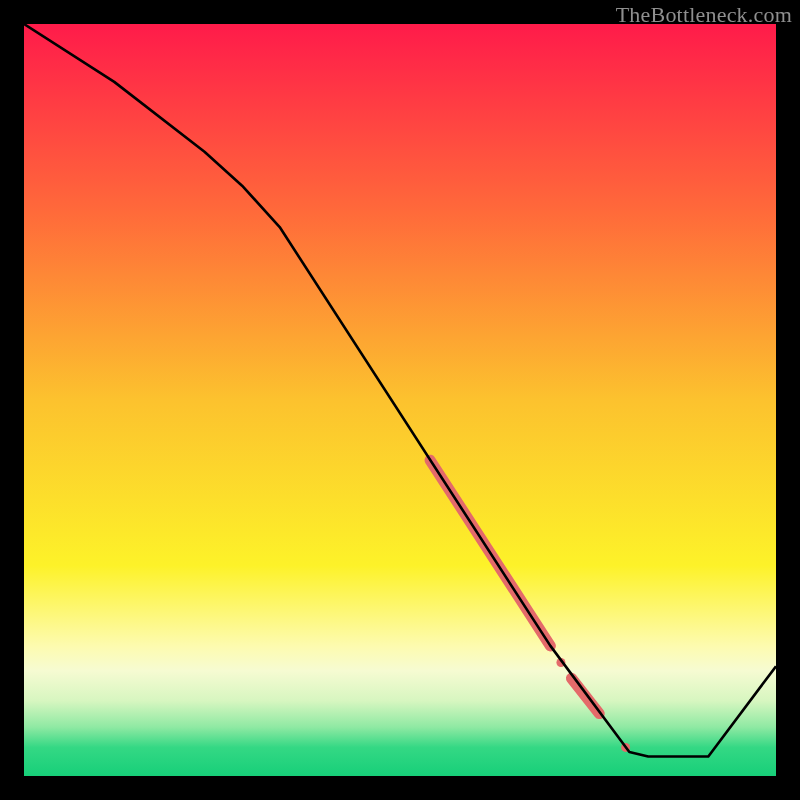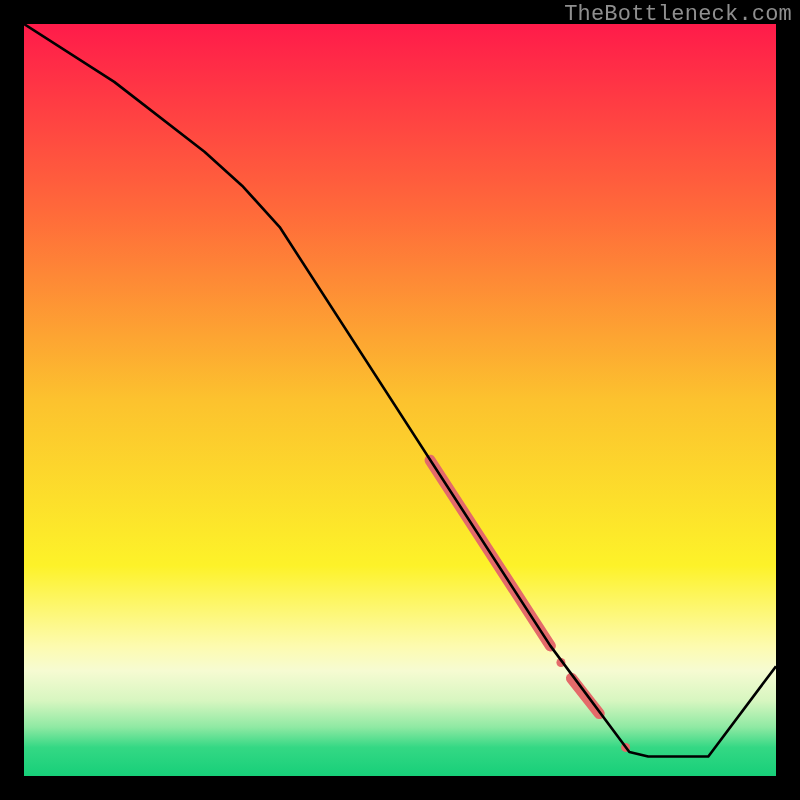--- a/index.html
+++ b/index.html
@@ -23,21 +23,21 @@
     left: 24px;
     top: 24px;
     width: 752px;
     height: 752px;
     overflow: hidden;
   }
   .watermark {
     position: absolute;
     top: 2px;
     right: 8px;
-    font-family: Liberation Mono, monospace;
+    font-family: Liberation Serif, serif;
     font-size: 22px;
     color: #8f8f8f;
     letter-spacing: 0.2px;
     user-select: none;
   }
   svg {
     display: block;
   }
 </style>
 </head>

